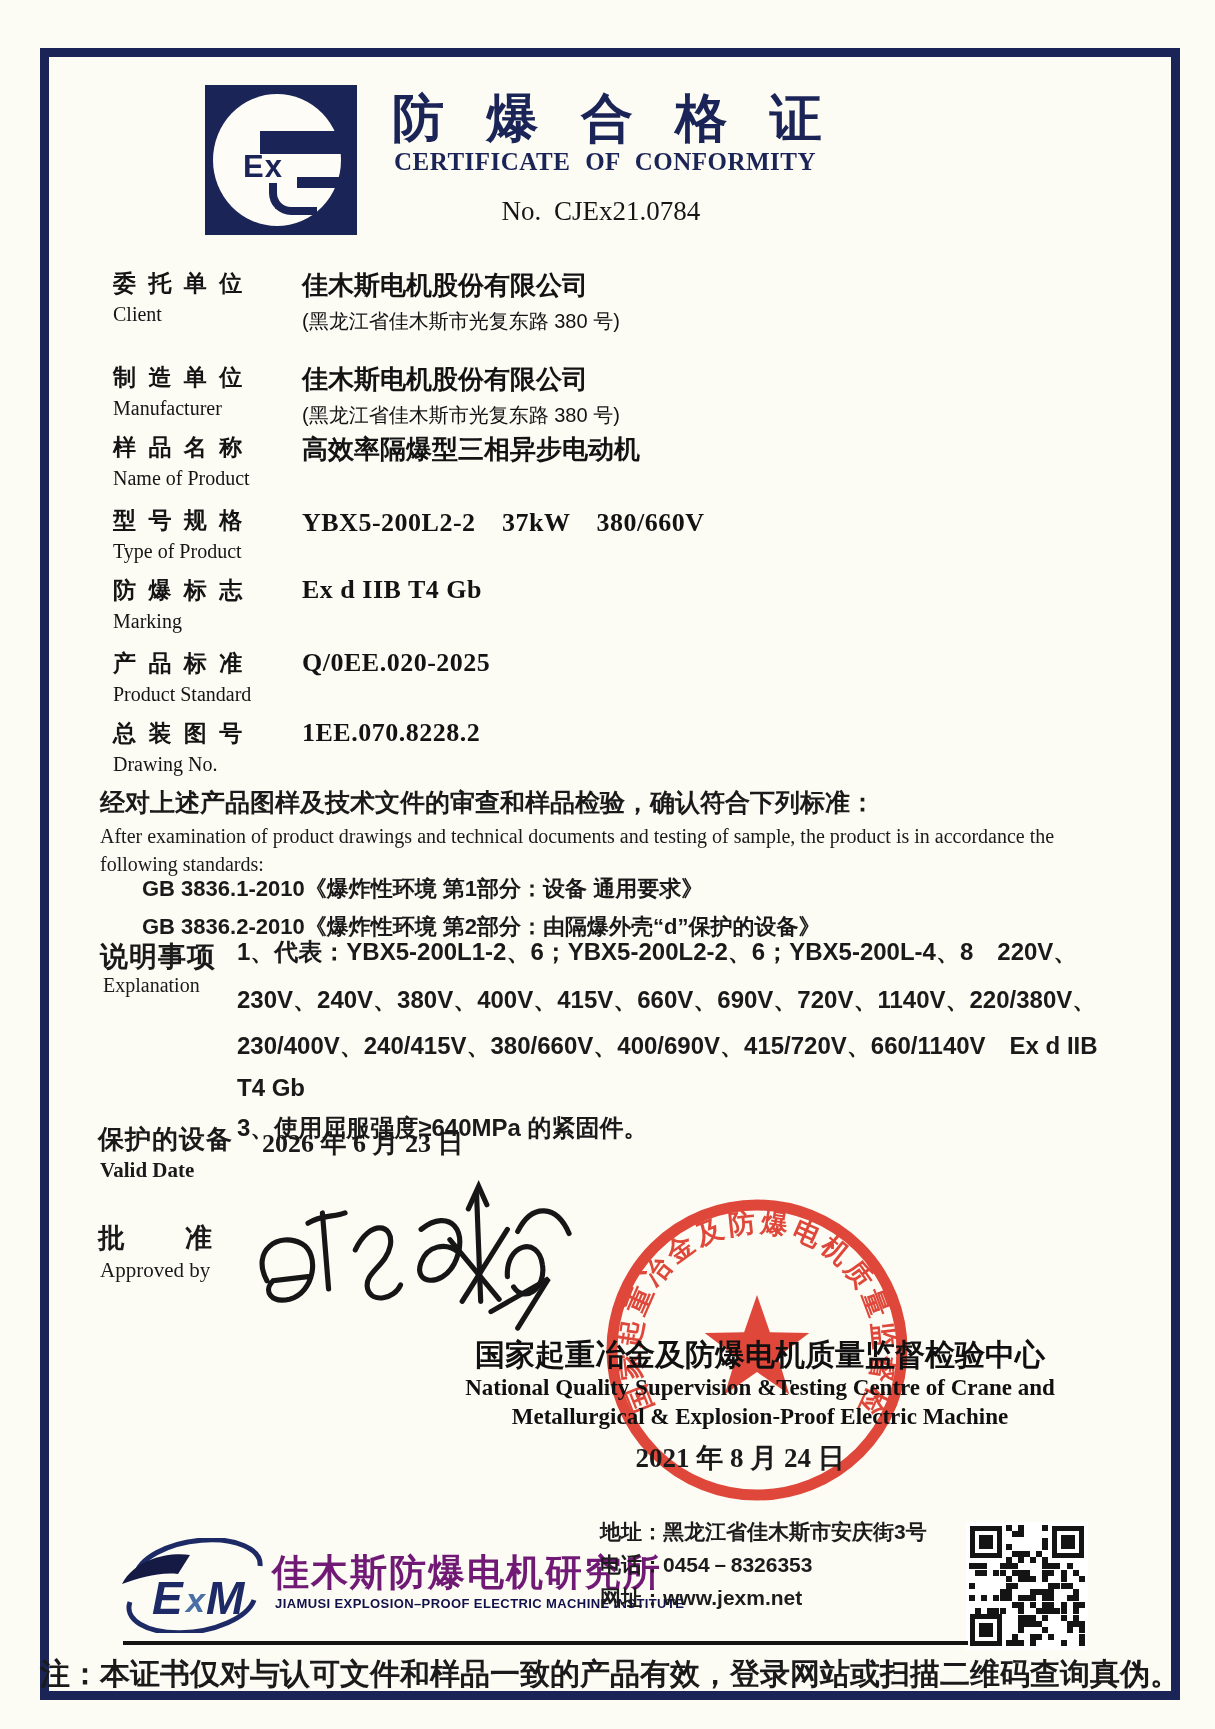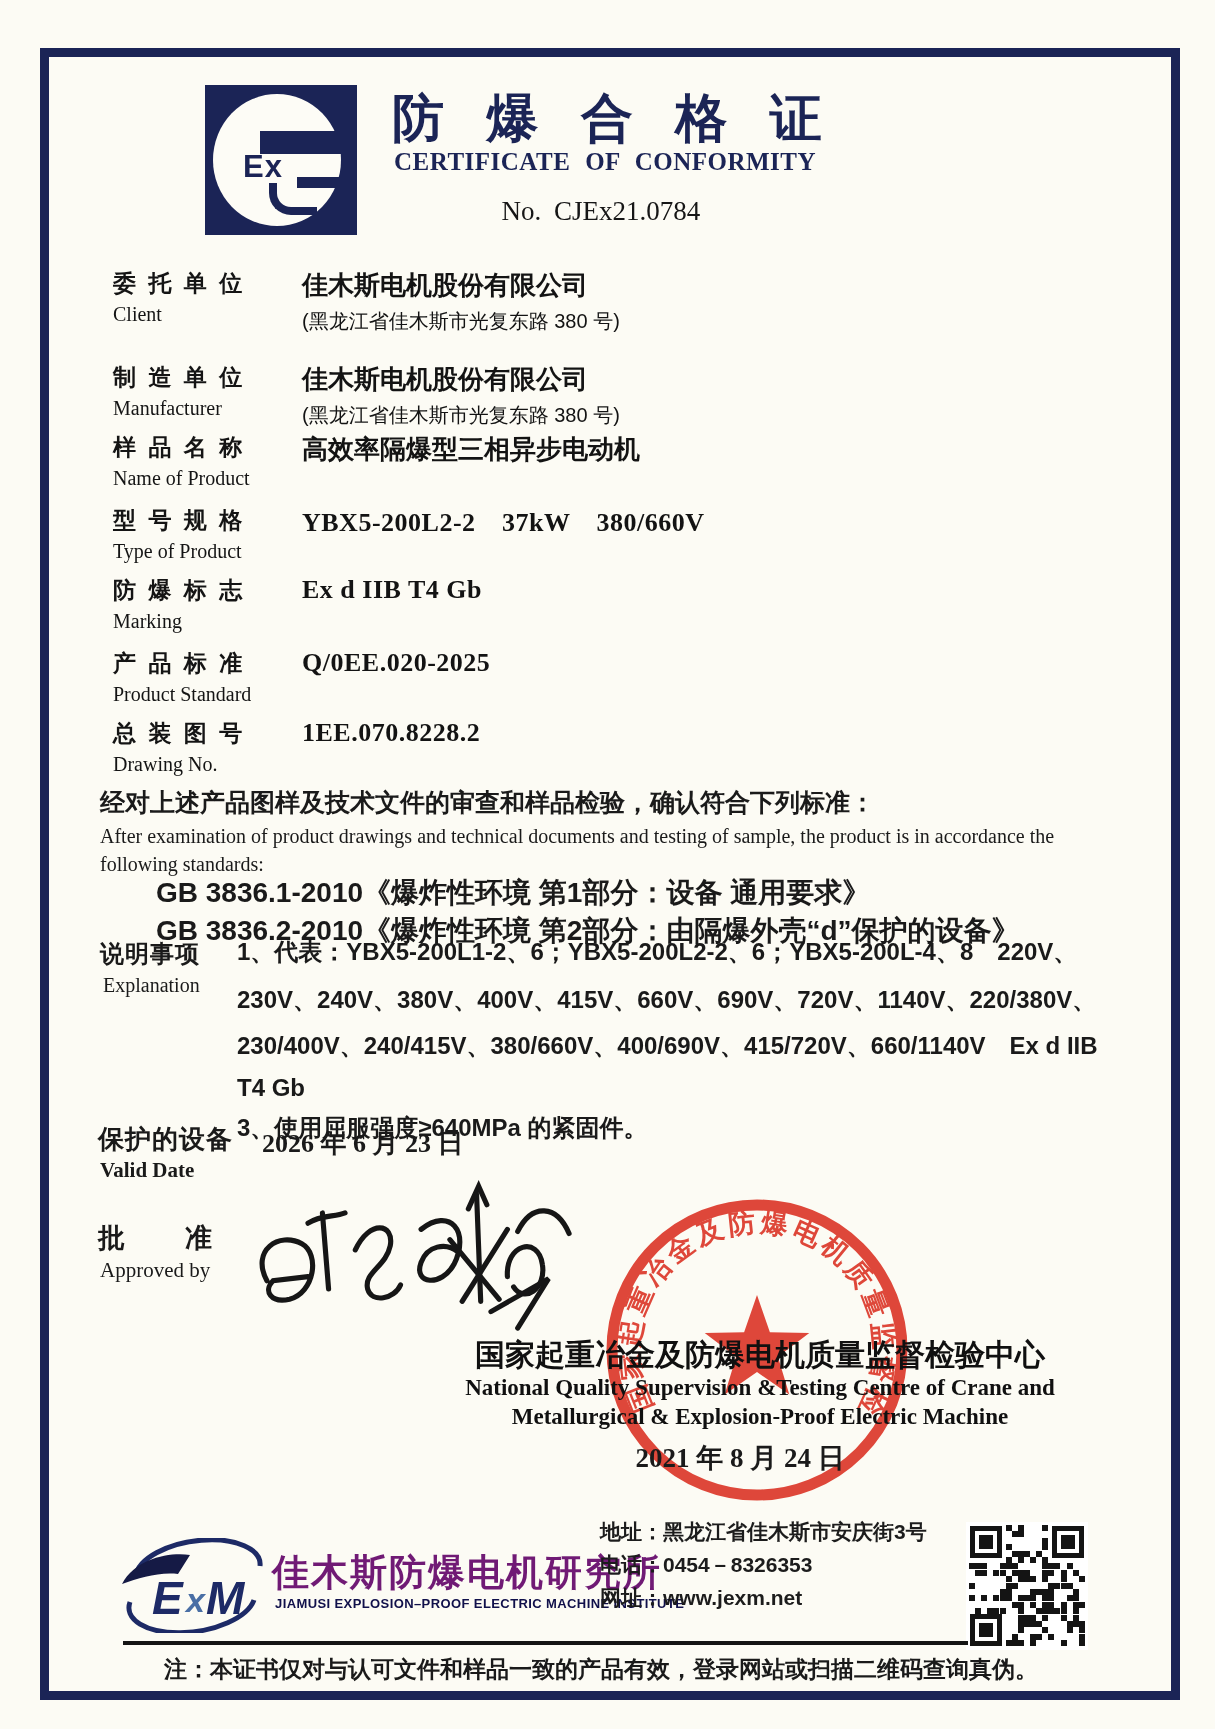--- a/index.html
+++ b/index.html
@@ -24,23 +24,23 @@
   
   .row{left:0;top:0;width:1215px;height:0;}
   .lab-cn{position:absolute;left:113px;font-size:23px;font-weight:bold;color:#141414;letter-spacing:3px;white-space:nowrap;}
   .lab-en{position:absolute;left:113px;top:35px;font-size:20px;font-family:"Liberation Serif",serif;color:#141414;white-space:nowrap;}
   .val{position:absolute;left:302px;font-size:26px;font-weight:bold;color:#131313;white-space:nowrap;}
   .val.latin{font-family:"Liberation Serif",serif;letter-spacing:.5px;}
   .val-sub{position:absolute;left:302px;top:40px;font-size:20px;color:#131313;white-space:nowrap;}
   
   .stmt-cn{left:100px;top:786px;font-size:25px;font-weight:bold;white-space:nowrap;}
   .stmt-en{left:100px;top:822px;width:1010px;font-size:20px;font-family:"Liberation Serif",serif;line-height:28px;}
-  .std-line{left:156px;font-size:28px;font-weight:bold;white-space:nowrap;}
-  
-  .exp-lab-cn{left:100px;top:938px;font-size:24px;font-weight:bold;letter-spacing:1px;}
+  .std-line{left:142px;font-size:22px;font-weight:bold;white-space:nowrap;}
+  
+  .exp-lab-cn{left:100px;top:938px;font-size:28px;font-weight:bold;letter-spacing:1px;}
   .exp-lab-en{left:103px;top:974px;font-size:20px;font-family:"Liberation Serif",serif;}
   .exp-line{left:237px;font-size:24px;font-weight:bold;white-space:nowrap;}
   
   .vd-cn{left:98px;top:1122px;font-size:26px;font-weight:bold;letter-spacing:1px;}
   .vd-en{left:100px;top:1158px;font-size:21px;font-weight:bold;font-family:"Liberation Serif",serif;}
   .vd-val{left:262px;top:1126px;font-size:26px;font-family:"Liberation Serif",serif;font-weight:bold;white-space:nowrap;}
   .ap-cn{left:98px;top:1220px;font-size:27px;font-weight:bold;letter-spacing:2px;}
   .ap-en{left:100px;top:1258px;font-size:21px;font-family:"Liberation Serif",serif;}
   .signature{left:248px;top:1178px;width:340px;height:185px;}
   
@@ -52,21 +52,21 @@
   .jexm-logo{left:118px;top:1538px;width:150px;height:95px;}
   .inst-cn{left:272px;top:1548px;font-size:37px;font-weight:bold;color:#701a75;letter-spacing:2px;white-space:nowrap;}
   .inst-en{left:275px;top:1596px;font-size:13px;font-weight:bold;color:#10104a;letter-spacing:.4px;white-space:nowrap;}
   .contact{left:600px;top:1518px;font-size:21px;font-weight:bold;color:#1c1c1c;}
   .contact div{height:33px;white-space:nowrap;}
   .qr{left:966px;top:1522px;width:122px;height:128px;background:#fff;}
   .qr i{position:absolute;width:6px;height:6px;background:#141414;}
   .fp{position:absolute;width:22px;height:22px;border:5px solid #141414;}
   .fp::after{content:"";position:absolute;left:4px;top:4px;width:14px;height:14px;background:#141414;}
   .divider{left:123px;top:1641px;width:845px;height:4px;background:#141414;}
-  .note{left:40px;top:1654px;width:1122px;text-align:center;font-size:23px;font-weight:bold;white-space:nowrap;}
+  .note{left:40px;top:1654px;width:1122px;text-align:center;font-size:30px;font-weight:bold;white-space:nowrap;}
 </style>
 </head>
 <body>
 
 <div class="abs frame"></div>
 
 <div class="abs logo">
   <div class="disc"></div>
   <div class="bar1"></div>
   <div class="bar2"></div>

